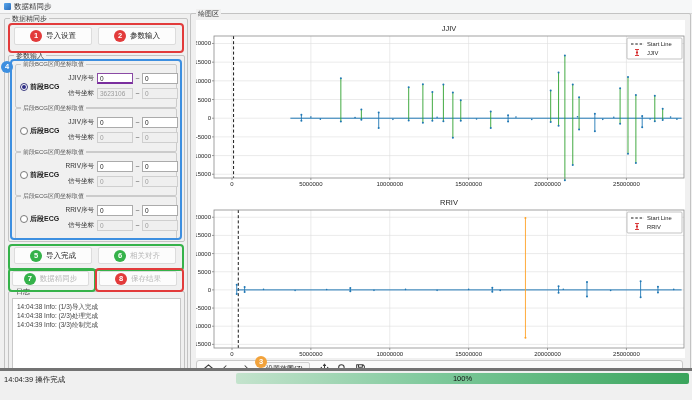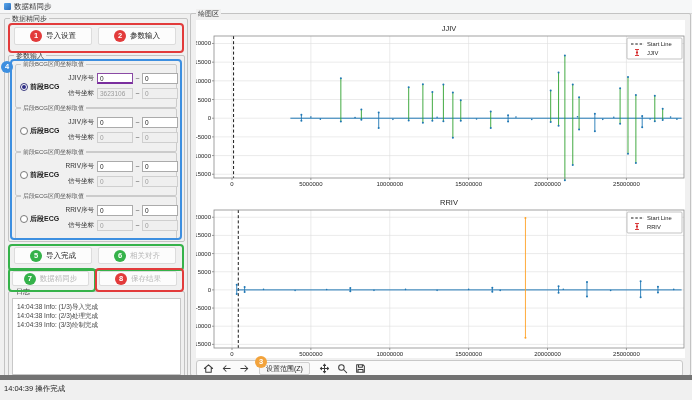--- a/index.html
+++ b/index.html
@@ -44,21 +44,21 @@
           padding:3px 4px;font-size:6.5px;line-height:9px;color:#444;overflow:hidden}
   
   .toolbar{position:absolute;left:5px;top:346px;width:487px;height:17px;background:#fbfbfb;border:1px solid #c9c9c9;
            border-radius:3px;display:flex;align-items:center;gap:2px;padding:0 3px;box-sizing:border-box}
   .tbtn{width:16px;height:14px;background:none;border:none;display:flex;align-items:center;justify-content:center;padding:0;cursor:pointer}
   .tbtn svg{stroke:#3c3c3c;fill:none;stroke-width:1.1;stroke-linecap:round;stroke-linejoin:round}
   .range-btn{position:relative;height:13px;border:1px solid #d0d0d0;background:#f6f6f6;border-radius:2px;
              font-size:7px;padding:0 6px;margin:0 5px;display:flex;align-items:center;cursor:pointer;font-family:inherit;color:#222}
   .range-btn .badge{position:absolute;top:-7px;left:-5px}
   
-  .statusbar{position:absolute;left:0;right:0;bottom:4px;height:16px;background:#f0f0f0;border-top:5px solid #737373}
+  .statusbar{position:absolute;left:0;right:0;bottom:13px;height:16px;background:#f0f0f0;border-top:3px solid #737373}
   .statusmsg{position:absolute;left:4px;top:4px;font-size:7.5px;color:#222}
   .progress{position:absolute;left:236px;right:3px;top:2px;height:11px;border-radius:2px;
             background:linear-gradient(90deg,#c4e3cd 0%,#7cc89a 45%,#3aa45c 100%);
             display:flex;align-items:center;justify-content:center;font-size:7.5px;color:#111}
   #figure{position:absolute;left:5px;top:6px;background:#fff}
   svg text{font-family:"Liberation Sans",sans-serif}
 </style>
 </head>
 <body>
 
@@ -479,13 +479,16 @@
     <button class="tbtn">
       <svg width="11" height="11" viewBox="0 0 12 12">
         <path d="M1.8 1.8 H8.6 L10.2 3.4 V10.2 H1.8 Z M3.8 1.8 V4.6 H8 V1.8 M3.3 10.2 V7 H8.7 V10.2"></path>
         </svg>
     </button>
   </div>
 </div>
 
 <div class="statusbar">
   <span class="statusmsg">14:04:39 操作完成</span>
+  <div class="progress">
+    <span>100%</span>
+  </div>
 </div>
 
 </body></html>

